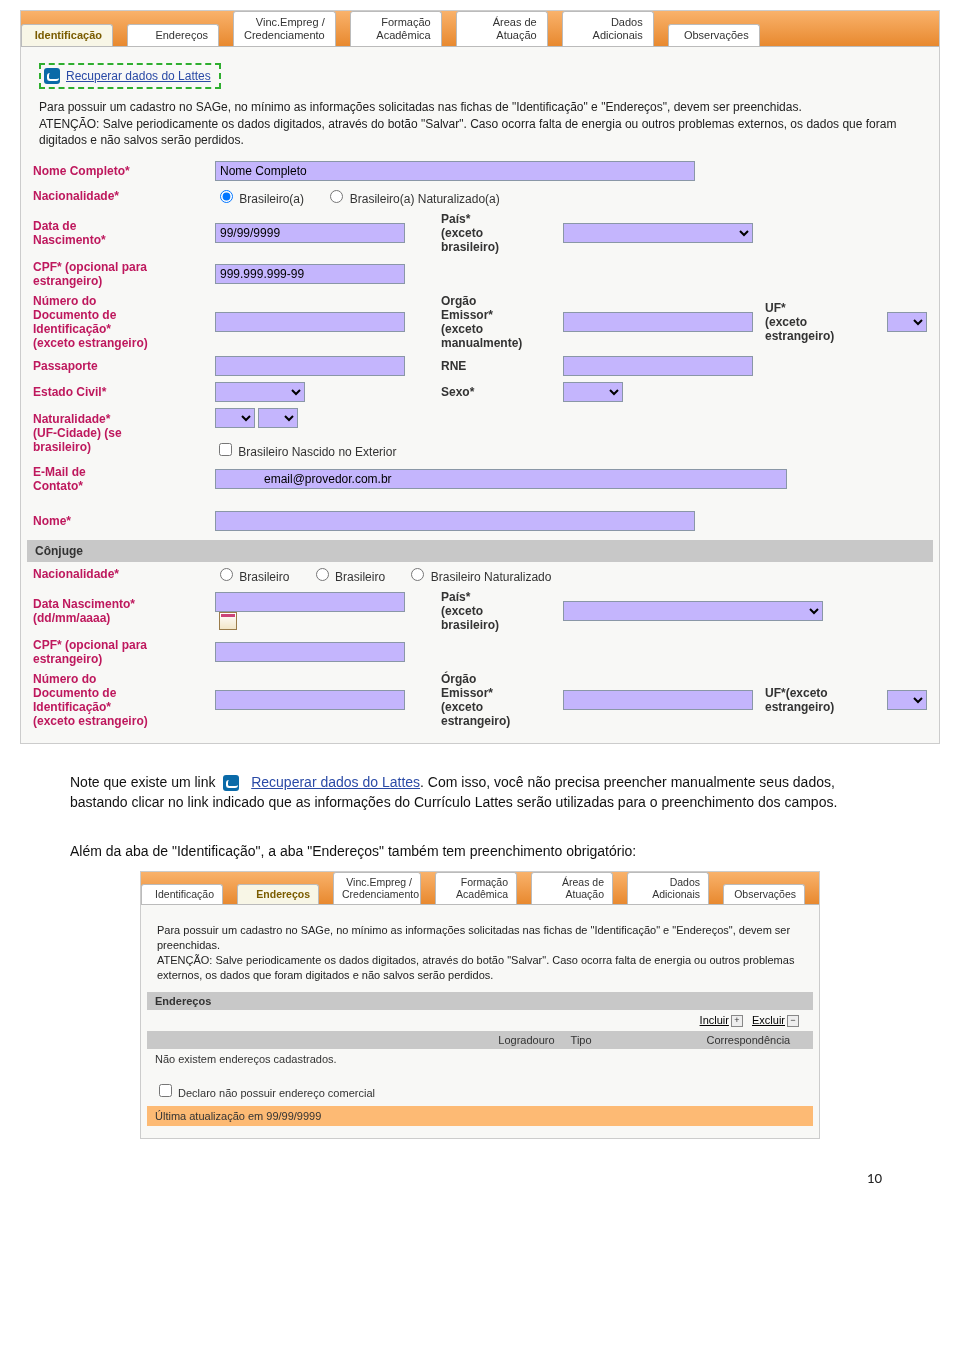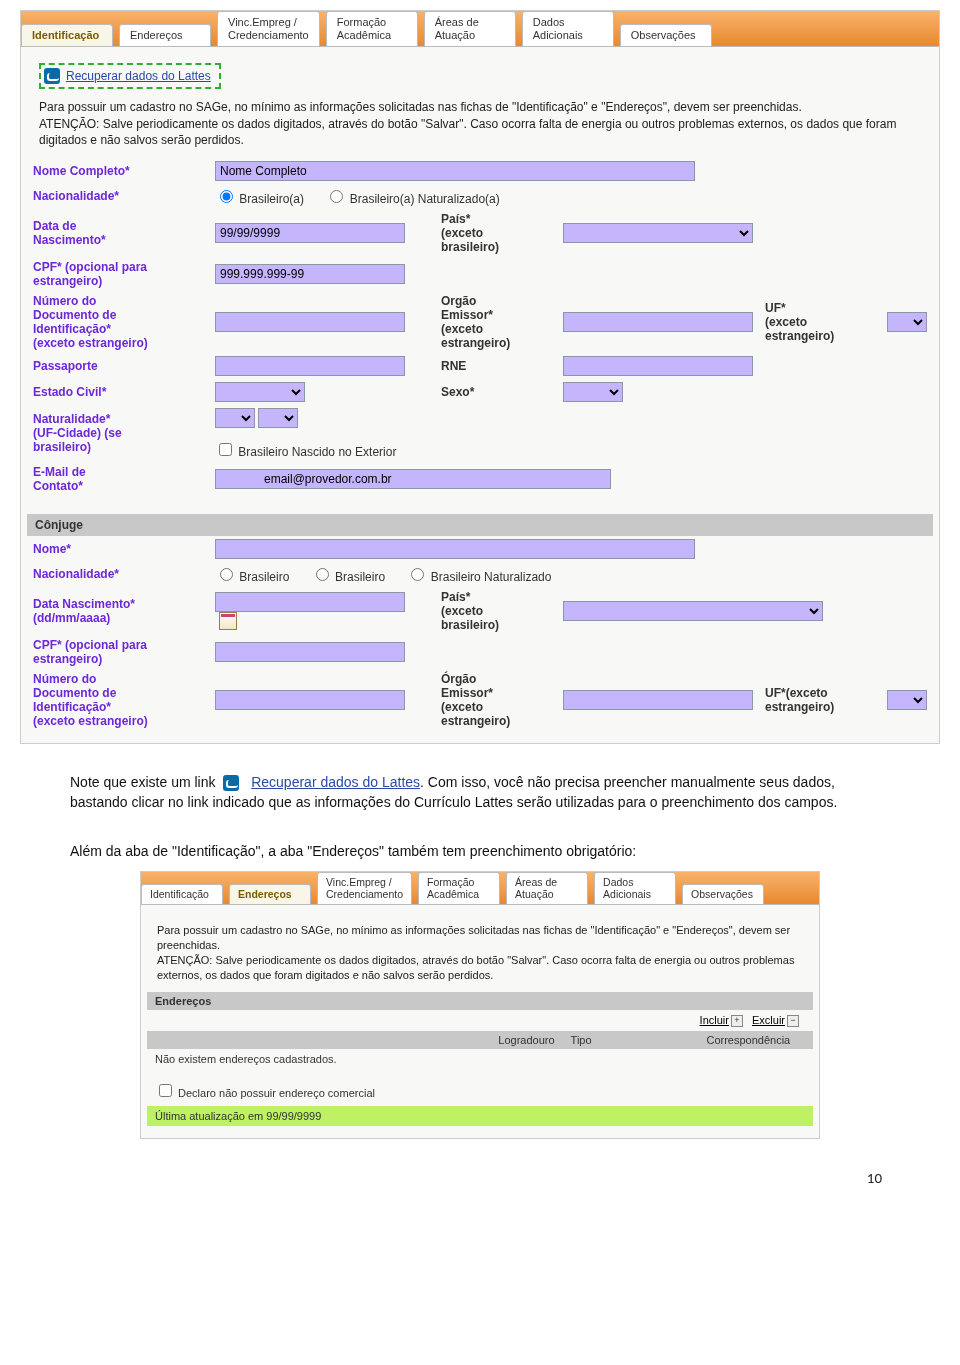--- a/index.html
+++ b/index.html
@@ -22,28 +22,28 @@
     background: linear-gradient(#f9b26b,#e8892f);
     border-bottom: 1px solid #bbb;
     padding: 0;
   }
   .tab {
     border: 1px solid #bbb;
     border-bottom: none;
     background: #fff;
     font-size: 11px;
     padding: 4px 10px;
-    text-align: left;
+    text-align: right;
     color: #333;
     cursor: pointer;
     min-width: 70px;
     line-height: 1.2;
     border-top-left-radius: 3px;
     border-top-right-radius: 3px;
-    margin-right: 6px;
+    margin-right: 14px;
   }
   .tab.active {
     background: #f8f6e6;
     font-weight: bold;
     color: #7a5c00;
   }
   .inner-body {
     background: #f8f8f6;
     padding: 8px 6px 12px 6px;
   }
@@ -74,21 +74,21 @@
     cursor:pointer;
   }
   .intro {
     padding: 4px 12px 10px 12px;
     font-size: 12px;
     color:#222;
     line-height:1.35;
   }
   table.form { width:100%; border-collapse: collapse; }
   table.form td { padding: 3px 6px; vertical-align: middle; font-size:12px; }
-  td.lbl { width: 170px; font-weight:bold; color:#6d28d9; }
+  td.lbl { width: 170px; font-weight:bold; color:#be185d; }
   input.txt, select.sel {
     border:1px solid #8a97a7;
     background:#c4b5fd;
     font-size:12px;
     padding:2px 4px;
     height:20px;
     box-sizing:border-box;
   }
   input.txt { width: 190px; }
   select.sel { height:20px; }
@@ -155,21 +155,21 @@
   }
   .col-hdr-row {
     background:#c8c8c8;
     display:flex;
     font-size:11px;
   }
   .col-hdr-row div { padding:3px 8px; }
   .empty-msg { padding:4px 8px; font-size:11px; }
   .decl-row { padding:12px 8px 6px 8px; font-size:11px; }
   .footer-row {
-    background:#bef264;
+    background:#fdba74;
     padding:4px 8px;
     font-size:11px;
   }
   .pgnum {
     text-align:right;
     margin: 30px 78px 10px 0;
     font-family: Calibri, Arial;
     font-size:15px;
     color:#222;
   }
@@ -236,21 +236,21 @@
       </tr>
       <tr>
         <td class="lbl" style="white-space:pre-line">Número do
 Documento de
 Identificação*
 (exceto estrangeiro)</td>
         <td><input class="txt w150" style=""></td>
         <td class="midlbl" style="white-space:pre-line">Orgão
 Emissor*
 (exceto
-estrangeiro)</td>
+manualmente)</td>
         <td><input class="txt w150" style=""></td>
         <td class="midlbl" style="white-space:pre-line">UF*
 (exceto
 estrangeiro)</td>
         <td><select class="sel w40"></select></td>
       </tr>
       <tr>
         <td class="lbl">Passaporte</td>
         <td><input class="txt w150" style=""></td>
         <td class="midlbl">RNE</td>
@@ -268,34 +268,34 @@
 brasileiro)</td>
         <td colspan="5">
           <select class="sel w40"></select>
           <select class="sel w40"></select><br>
           <label style="margin-top:12px;display:inline-block"><input type="checkbox" style=""> <span>Brasileiro Nascido no Exterior</span></label>
         </td>
       </tr>
       <tr>
         <td class="lbl" style="white-space:pre-line">E-Mail de
 Contato*</td>
-        <td colspan="5"><input class="txt" style="width: 396px; padding-left: 48px;" value="email@provedor.com.br"></td>
+        <td colspan="5"><input class="txt" style="width: 572px; padding-left: 48px;" value="email@provedor.com.br"></td>
       </tr>
       <tr class="spacer-row">
             <td colspan="6"></td>
           </tr>
+      <tr>
+        <td class="lbl">Nome*</td>
+        <td colspan="5"><input class="txt" style="width: 480px;"></td>
+      </tr>
       <tr>
             <td colspan="6" style="padding:0">
               <div class="section-hdr">Cônjuge</div>
             </td>
           </tr>
-      <tr>
-        <td class="lbl">Nome*</td>
-        <td colspan="5"><input class="txt" style="width: 480px;"></td>
-      </tr>
       <tr>
         <td class="lbl">Nacionalidade*</td>
         <td colspan="5" class="radio-row">
           <label><input type="radio" name="nac2" style=""> <span>Brasileiro</span></label>
           <label><input type="radio" name="nac2" style=""> <span>Brasileiro</span></label>
           <label><input type="radio" name="nac2" style=""> <span>Brasileiro Naturalizado</span></label>
         </td>
       </tr>
       <tr>
         <td class="lbl" style="white-space:pre-line">Data Nascimento*

